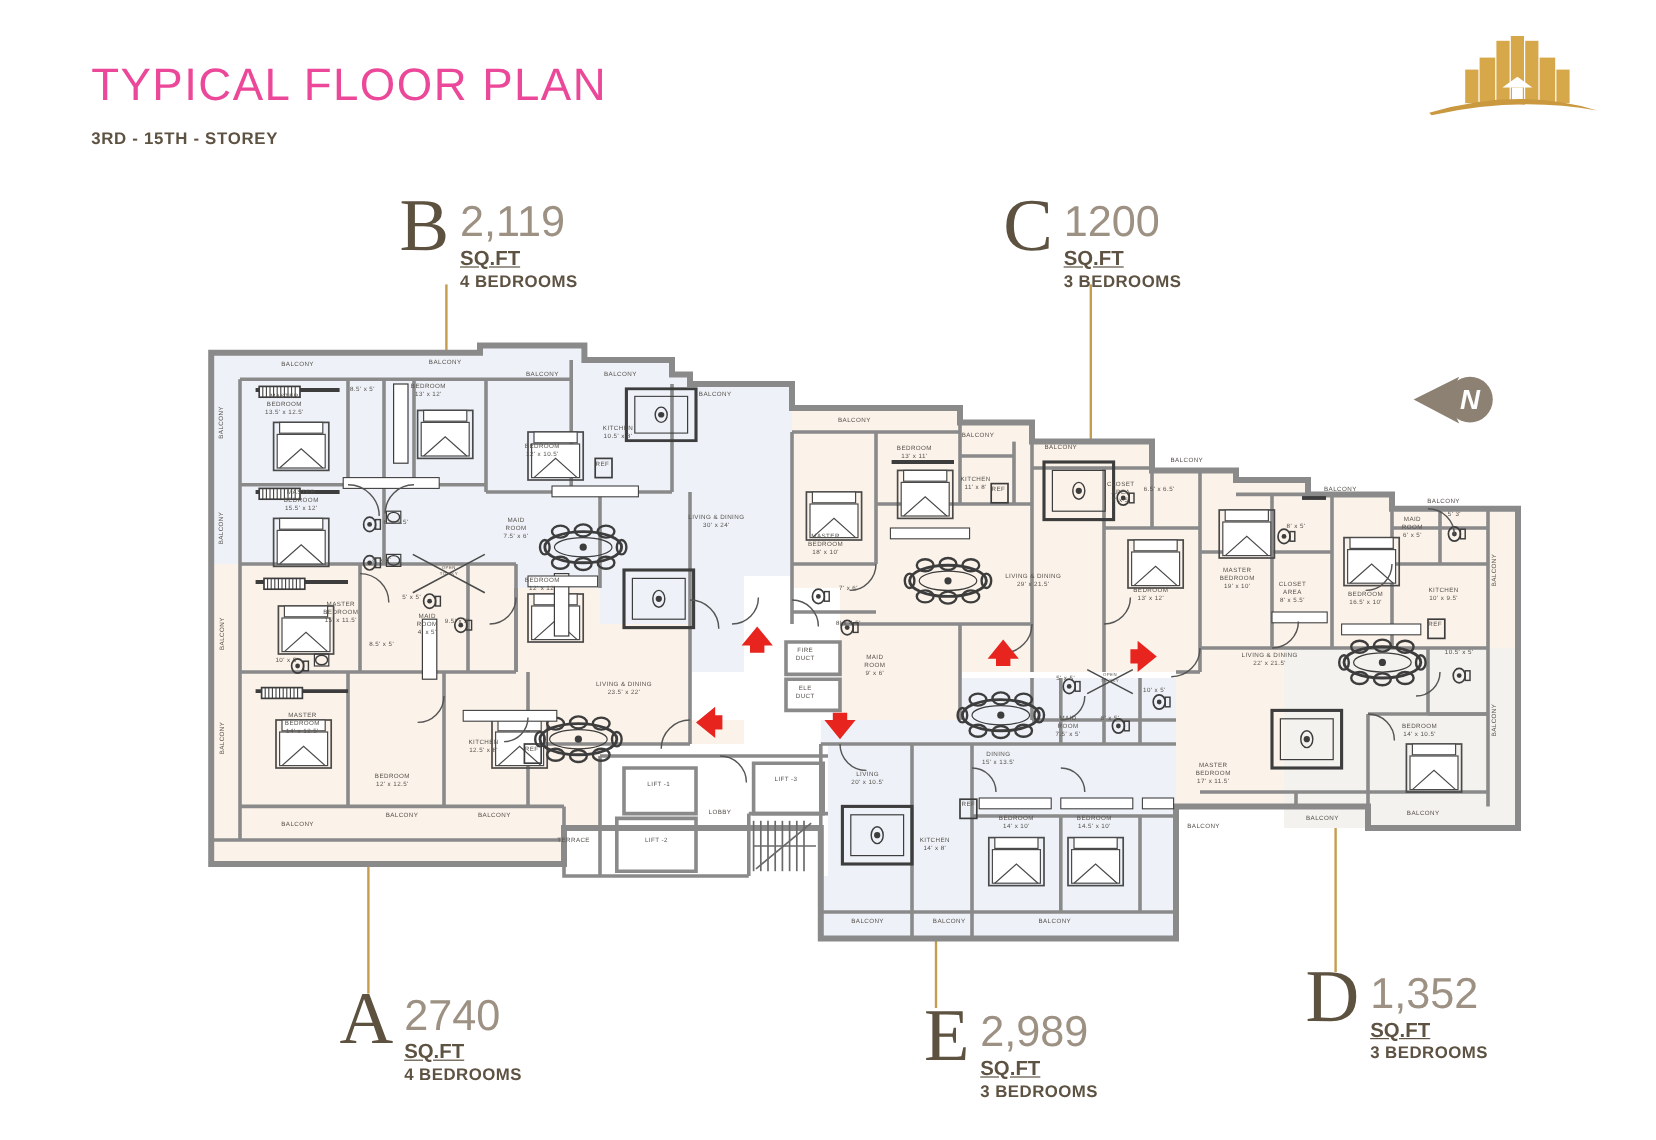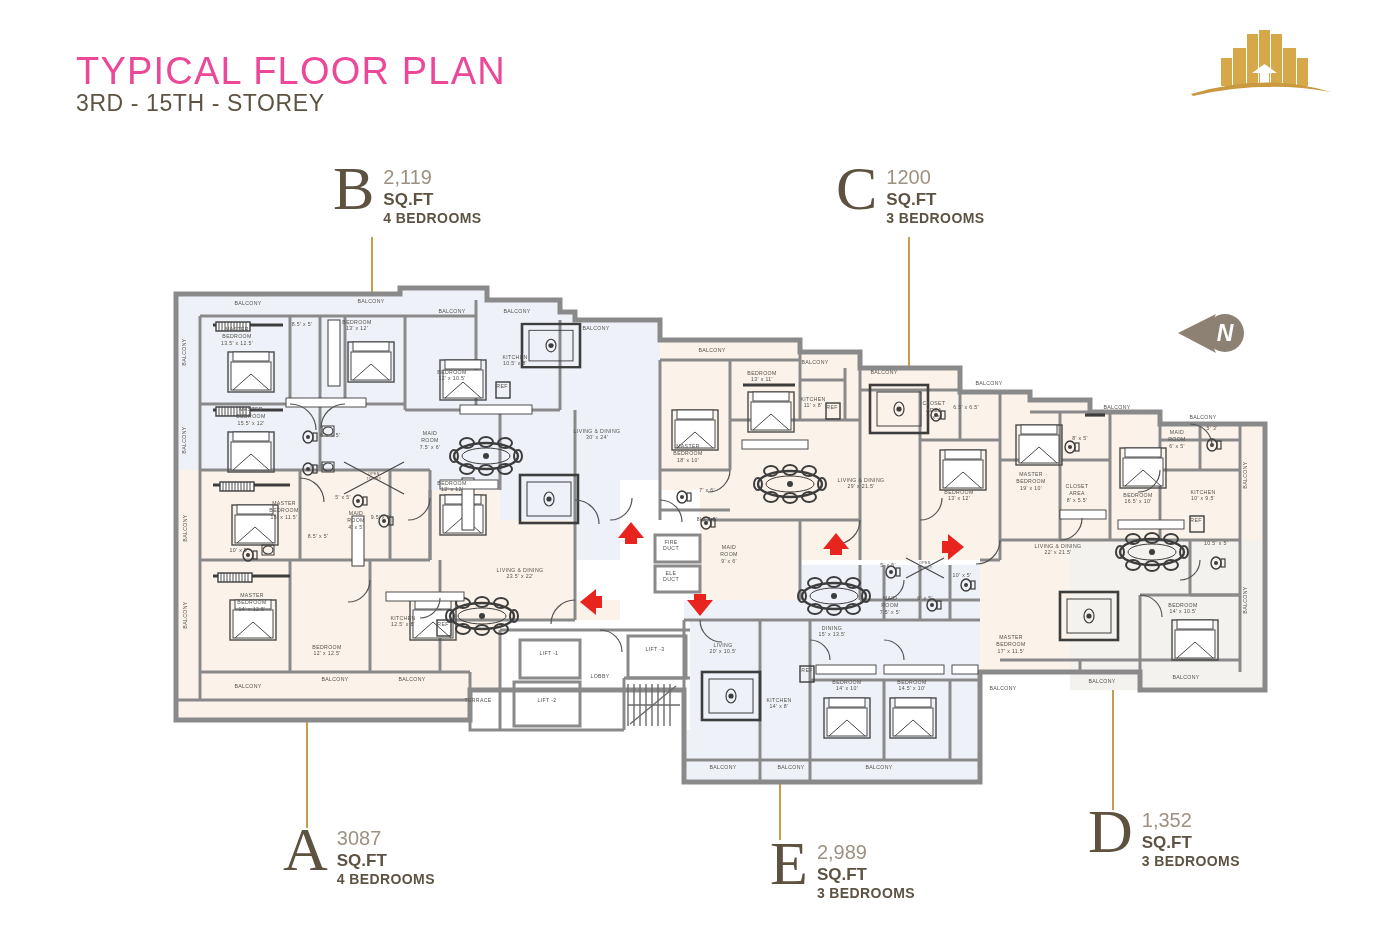--- a/index.html
+++ b/index.html
@@ -26,23 +26,23 @@
   .title-block { position: absolute; left: 76px; top: 52px; }
   .main-title {
     font-size: 38px;
     letter-spacing: 1.2px;
     color: #ec4899;
     font-weight: 400;
     line-height: 1;
     white-space: nowrap;
   }
   .sub-title {
-    margin-top: 0;
-    font-size: 23px;
-    font-weight: normal;
+    margin-top: 17px;
+    font-size: 14px;
+    font-weight: bold;
     letter-spacing: 0.6px;
     color: #5e5343;
     white-space: nowrap;
   }
 
   
   .logo { position: absolute; left: 1185px; top: 20px; width: 150px; height: 80px; }
 
   
   .compass { position: absolute; left: 1172px; top: 308px; width: 90px; height: 58px; }
@@ -52,32 +52,33 @@
   .callout .letter {
     font-family: "Liberation Serif", serif;
     font-size: 62px;
     line-height: 0.82;
     color: #5d5140;
     font-weight: 400;
     margin-right: 9px;
   }
   .callout .info { padding-top: 4px; }
   .callout .sqft-num {
-    font-size: 20px;
+    font-size: 36px;
     color: #9d9183;
     line-height: 1;
     font-weight: 400;
     white-space: nowrap;
   }
   .callout .sqft-unit {
     font-size: 17px;
     font-weight: bold;
     color: #5e5343;
     line-height: 1.25;
     margin-top: 2px;
+    text-decoration: underline;
   }
   .callout .beds {
     font-size: 14px;
     font-weight: bold;
     color: #5e5343;
     line-height: 1.25;
     letter-spacing: 0.4px;
     white-space: nowrap;
   }
 
@@ -146,21 +147,21 @@
       <div class="sqft-num">1200</div>
       <div class="sqft-unit">SQ.FT</div>
       <div class="beds">3 BEDROOMS</div>
     </div>
   </div>
   <div class="leader" style="left:908px; top:237px; width:2px; height:168px;"></div>
 
   <div class="callout" style="left:283px; top:824px;">
     <div class="letter">A</div>
     <div class="info">
-      <div class="sqft-num">3087</div>
+      <div class="sqft-num">2740</div>
       <div class="sqft-unit">SQ.FT</div>
       <div class="beds">4 BEDROOMS</div>
     </div>
   </div>
   <div class="leader" style="left:306px; top:640px; width:2px; height:188px;"></div>
 
   <div class="callout" style="left:770px; top:838px;">
     <div class="letter">E</div>
     <div class="info">
       <div class="sqft-num">2,989</div>

